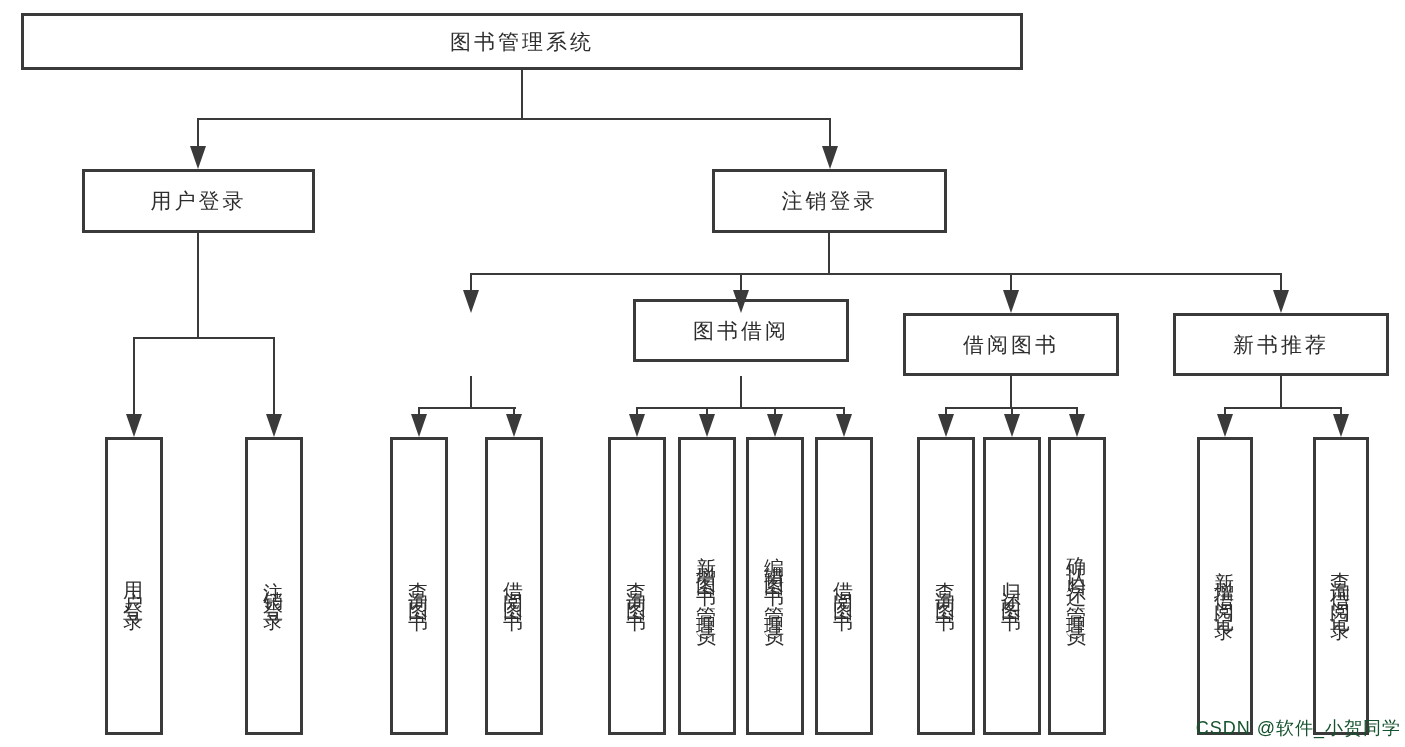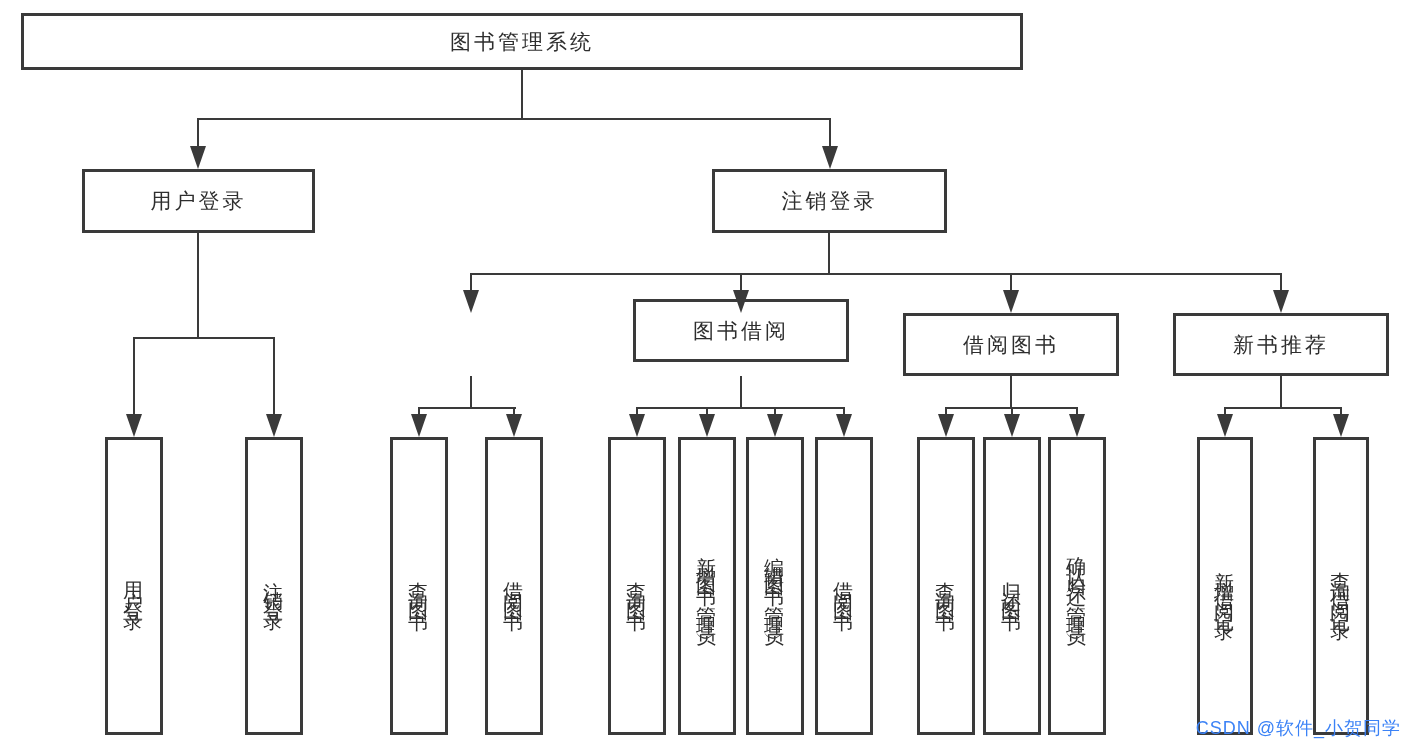--- a/index.html
+++ b/index.html
@@ -17,21 +17,21 @@
     font-size:20px;letter-spacing:10px;white-space:normal;
   }
   .hl{position:absolute;height:2px;background:#3a3a3a;}
   .vl{position:absolute;width:2px;background:#3a3a3a;}
   .ar{
     position:absolute;width:0;height:0;
     border-left:8px solid transparent;border-right:8px solid transparent;
     border-top:23px solid #3a3a3a;
   }
   .watermark{
-    position:absolute;right:4px;top:716px;color:#3b82f6;font-size:18px;letter-spacing:1px;
+    position:absolute;right:4px;top:716px;color:#14532d;font-size:18px;letter-spacing:1px;
   }
 </style>
 </head>
 <body>
 
 <div id="stage">
 
   <div class="box" style="left:21px;top:13px;width:1002px;height:57px">
     <span>图书管理系统</span>
   </div>

